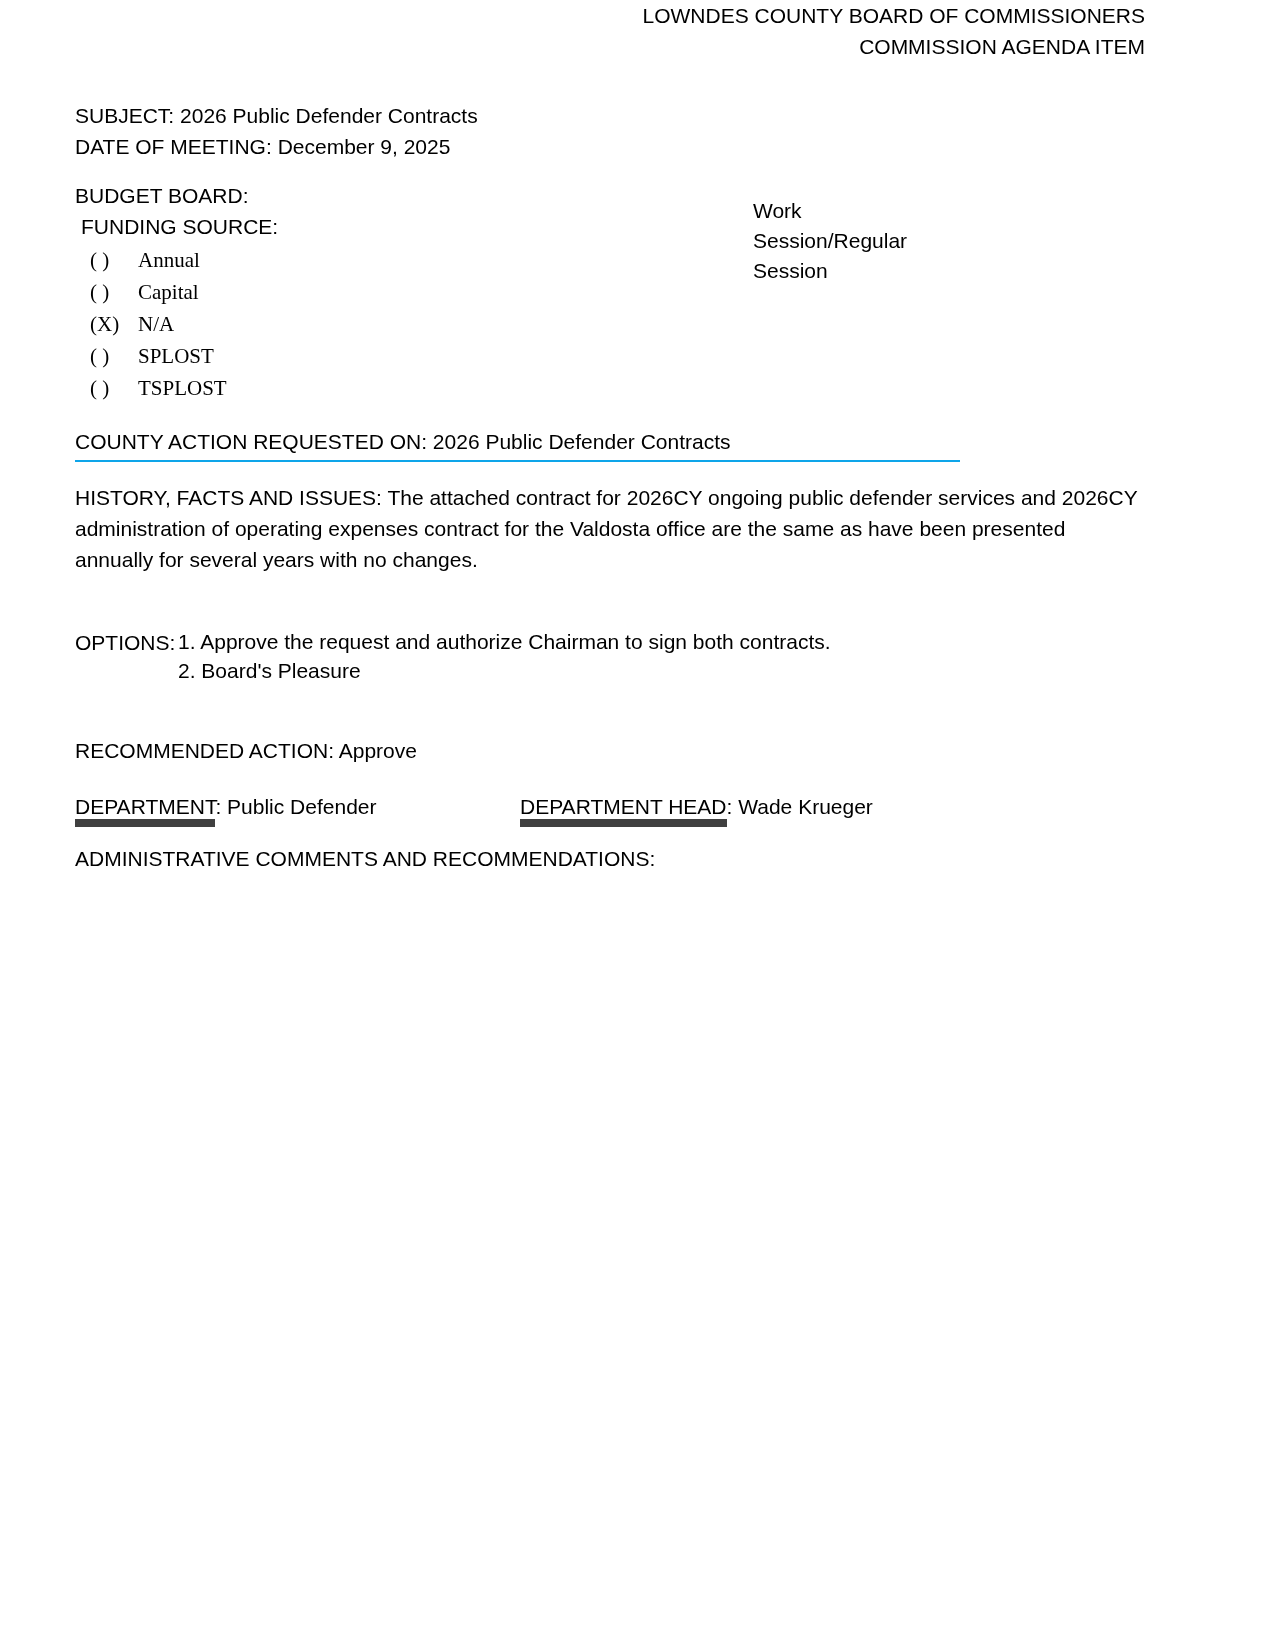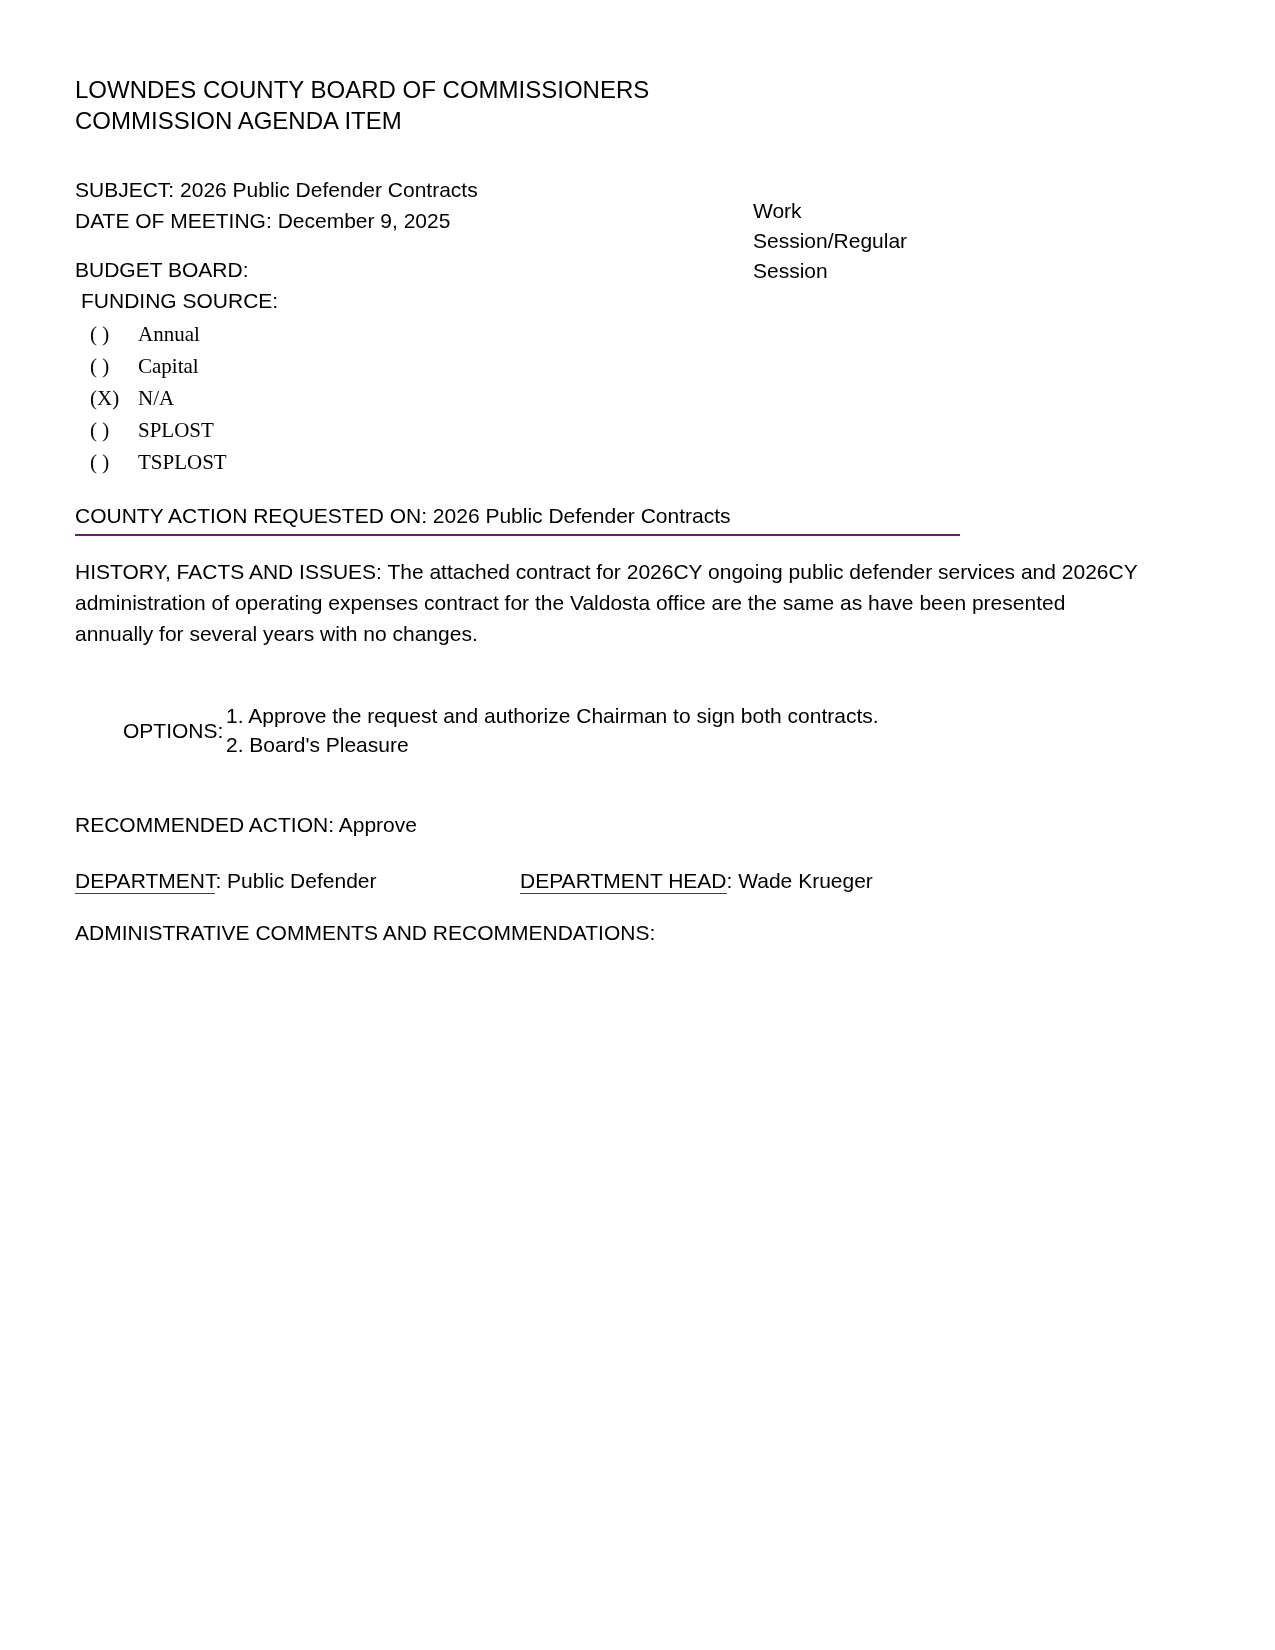--- a/index.html
+++ b/index.html
@@ -13,24 +13,23 @@
     font-family: "Liberation Sans", "DejaVu Sans", sans-serif;
     font-size: 21px;
     line-height: 31px;
     overflow: hidden;
   }
   .content {
     margin-left: 75px;
     width: 1070px;
   }
   .doc-title {
-    padding-top: 74px;
-    text-align: left;
+    text-align: right;
     font-weight: normal;
-    font-size: 24px;
+    font-size: 21px;
     line-height: 31px;
   }
   .subject-line { margin-top: 38px; }
   .session-block {
     position: absolute;
     left: 753px;
     top: 196px;
     width: 200px;
     line-height: 30px;
   }
@@ -43,43 +42,42 @@
     line-height: 32px;
     white-space: nowrap;
   }
   .funding-mark {
     display: inline-block;
     width: 48px;
   }
   .county-action {
     margin-top: 22px;
     width: 885px;
-    border-bottom: 2px solid #701a75;
+    border-bottom: 2px solid #0ea5e9;
     padding-bottom: 3px;
   }
   .history-para { margin-top: 20px; }
   .options-row {
     margin-top: 52px;
     display: flex;
-    align-items: center;
-    margin-left: 48px;
+    align-items: flex-start;
   }
   .options-label {
     width: 103px;
     flex-shrink: 0;
   }
   .options-items { line-height: 29px; }
   .recommended-line { margin-top: 50px; }
   .department-row {
     margin-top: 25px;
     display: flex;
   }
   .department-left { width: 445px; flex-shrink: 0; }
   .underlined {
-    border-bottom: 1px solid #404040;
+    border-bottom: 8px solid #404040;
     padding-bottom: 1px;
   }
   .admin-line { margin-top: 21px; }
 </style>
 </head>
 <body>
 
 <div class="page">
 
   <div class="session-block">

